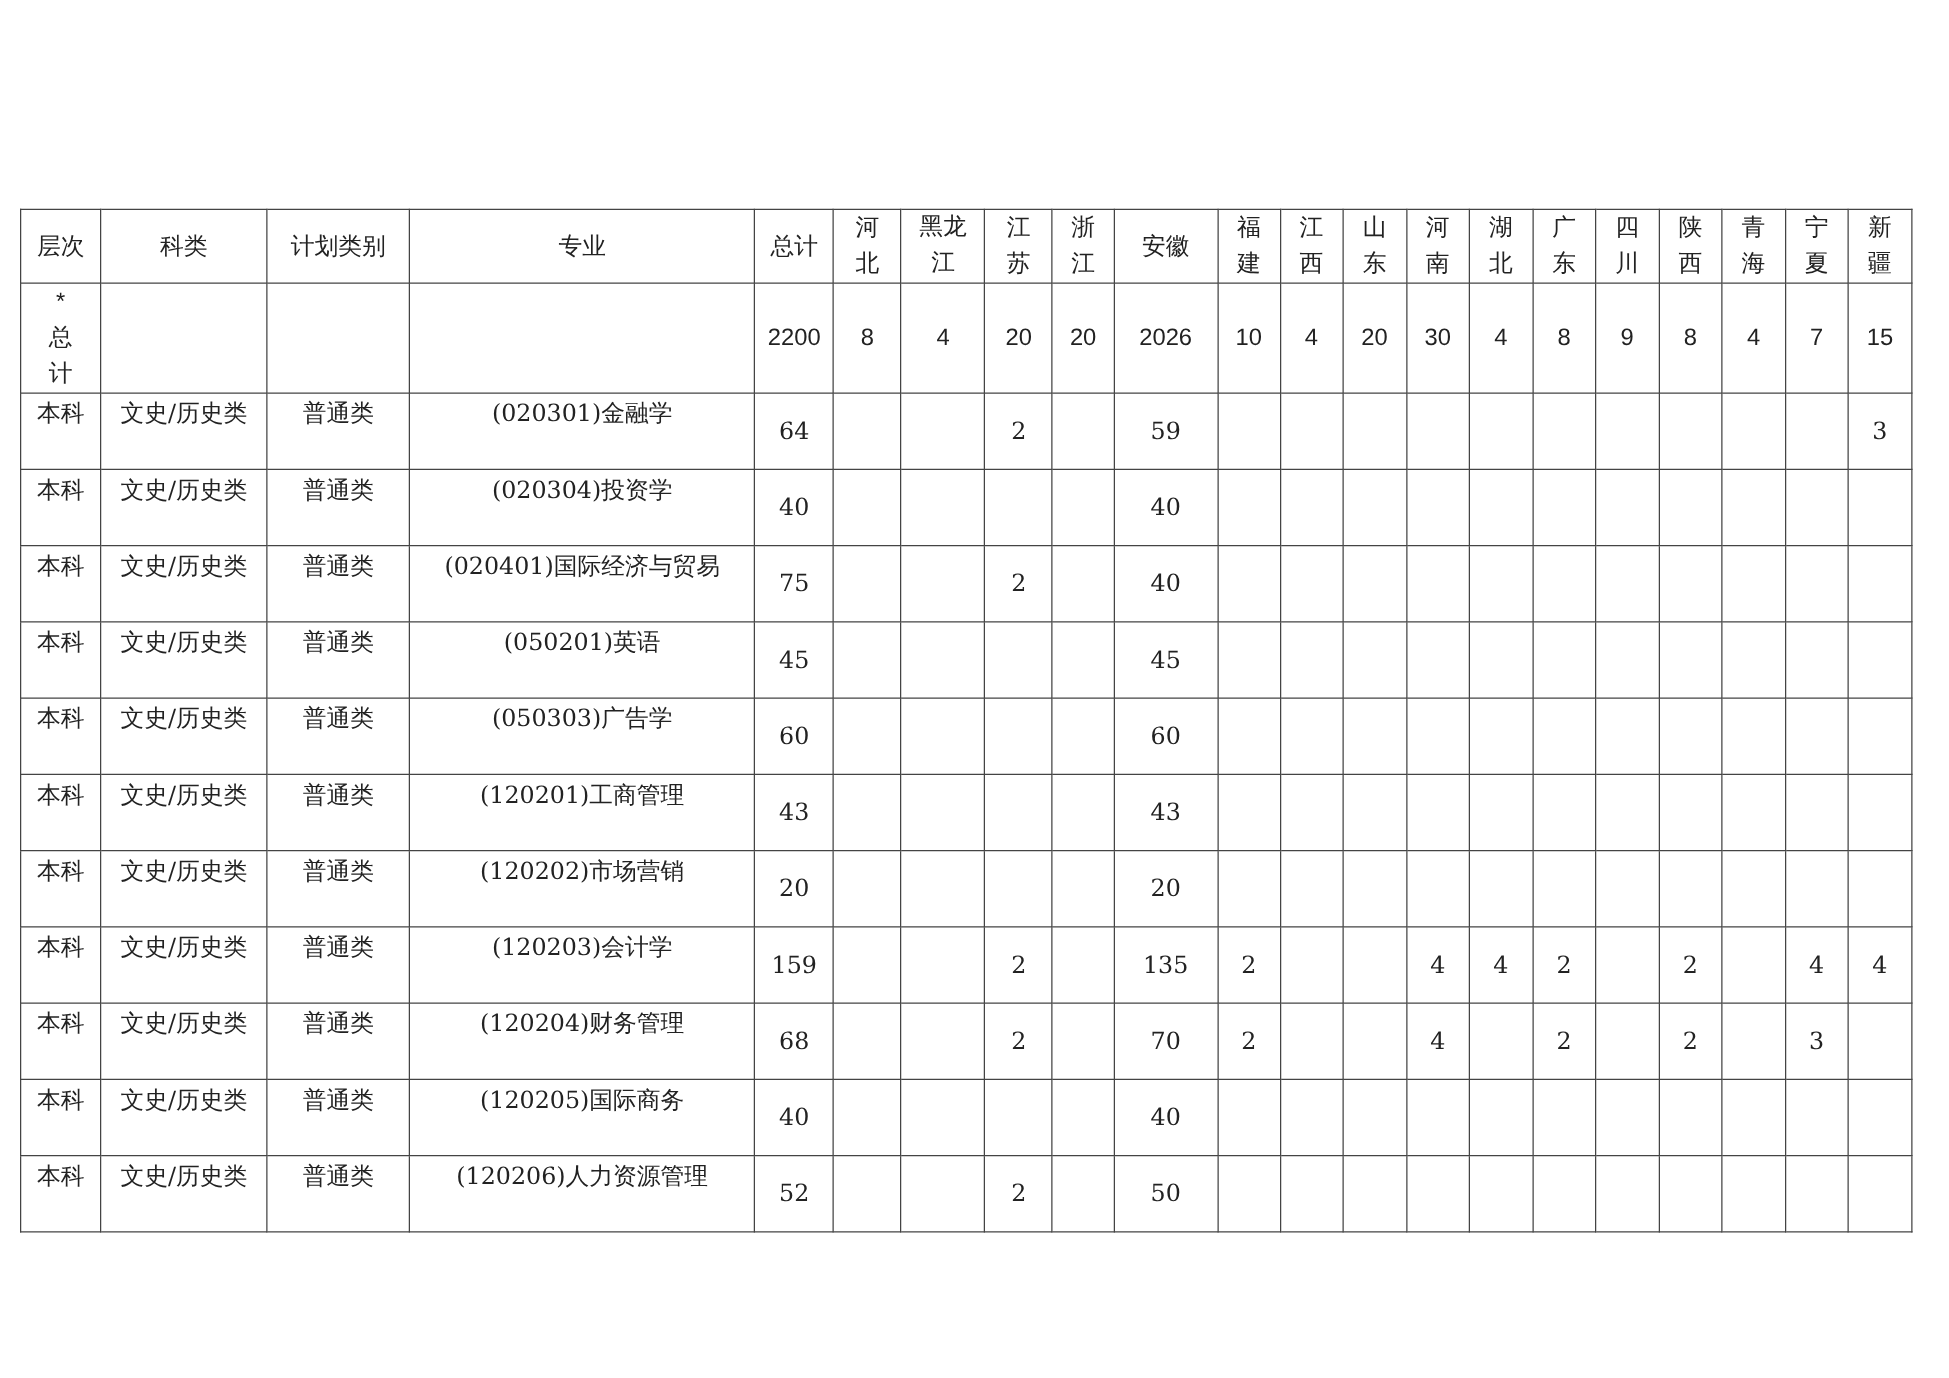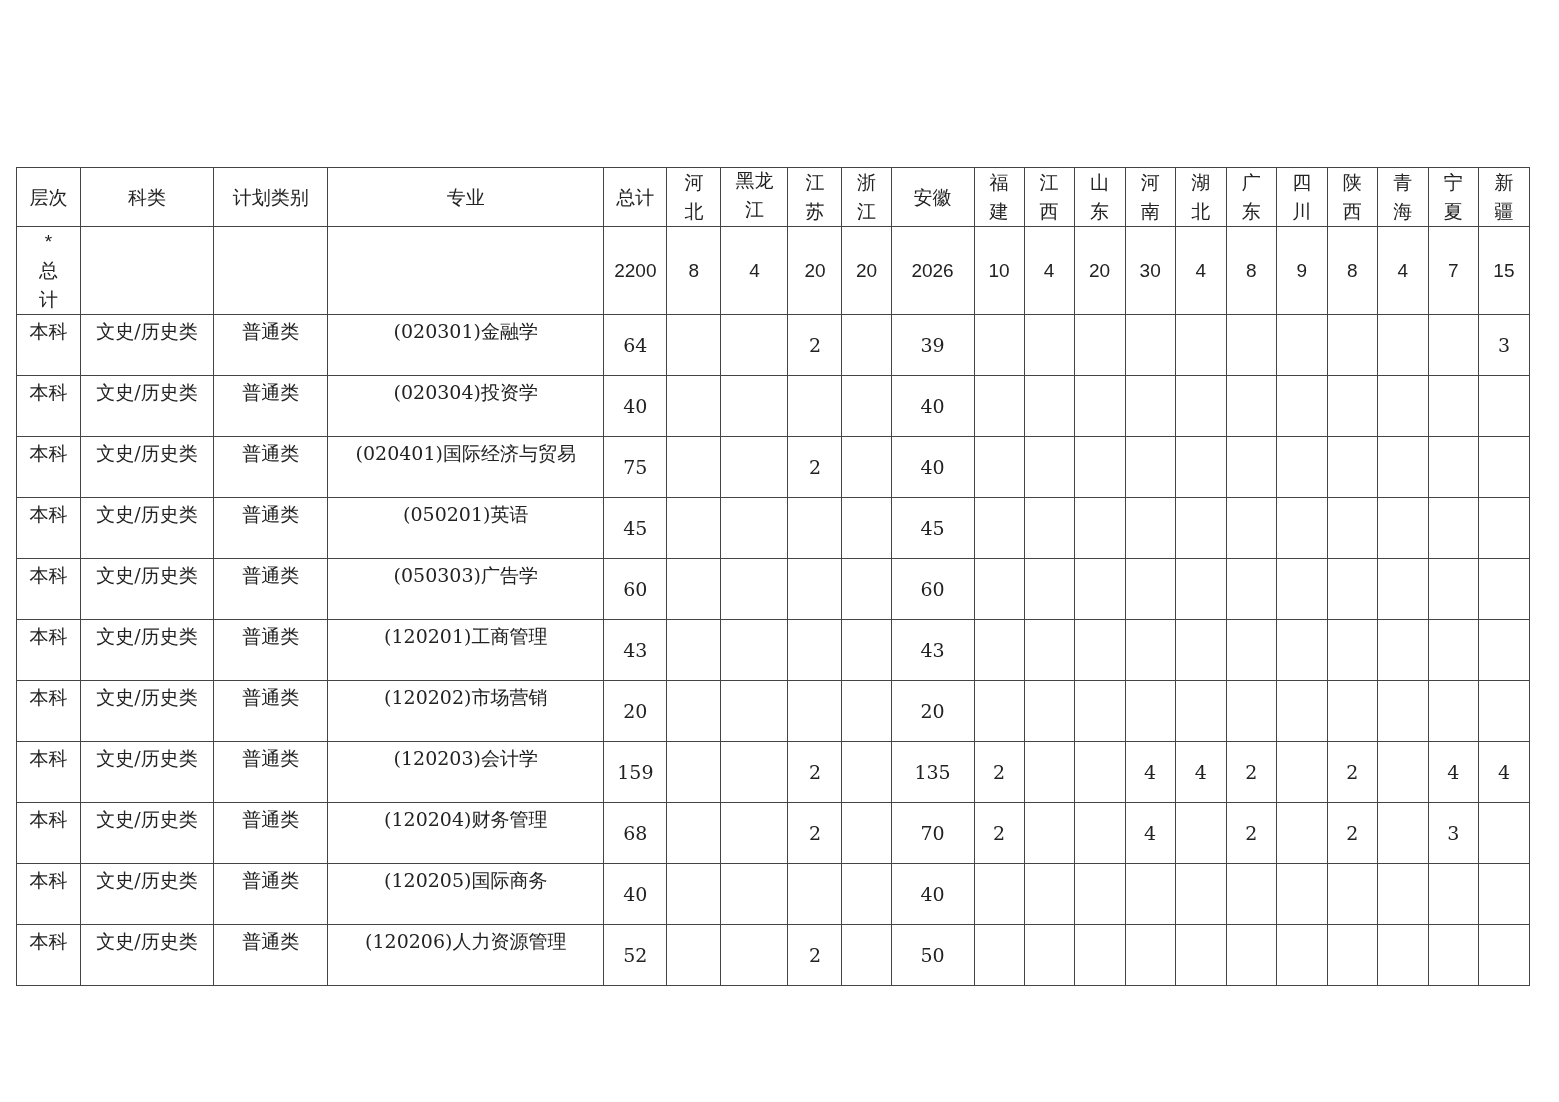--- a/index.html
+++ b/index.html
@@ -94,21 +94,21 @@
   <tr class="row">
         <td class="top">本科</td>
         <td class="top">文史/历史类</td>
         <td class="top">普通类</td>
         <td class="top">(020301)金融学</td>
         <td>64</td>
         <td></td>
         <td></td>
         <td>2</td>
         <td></td>
-        <td>39</td>
+        <td>59</td>
         <td></td>
         <td></td>
         <td></td>
         <td></td>
         <td></td>
         <td></td>
         <td></td>
         <td></td>
         <td></td>
         <td></td>

